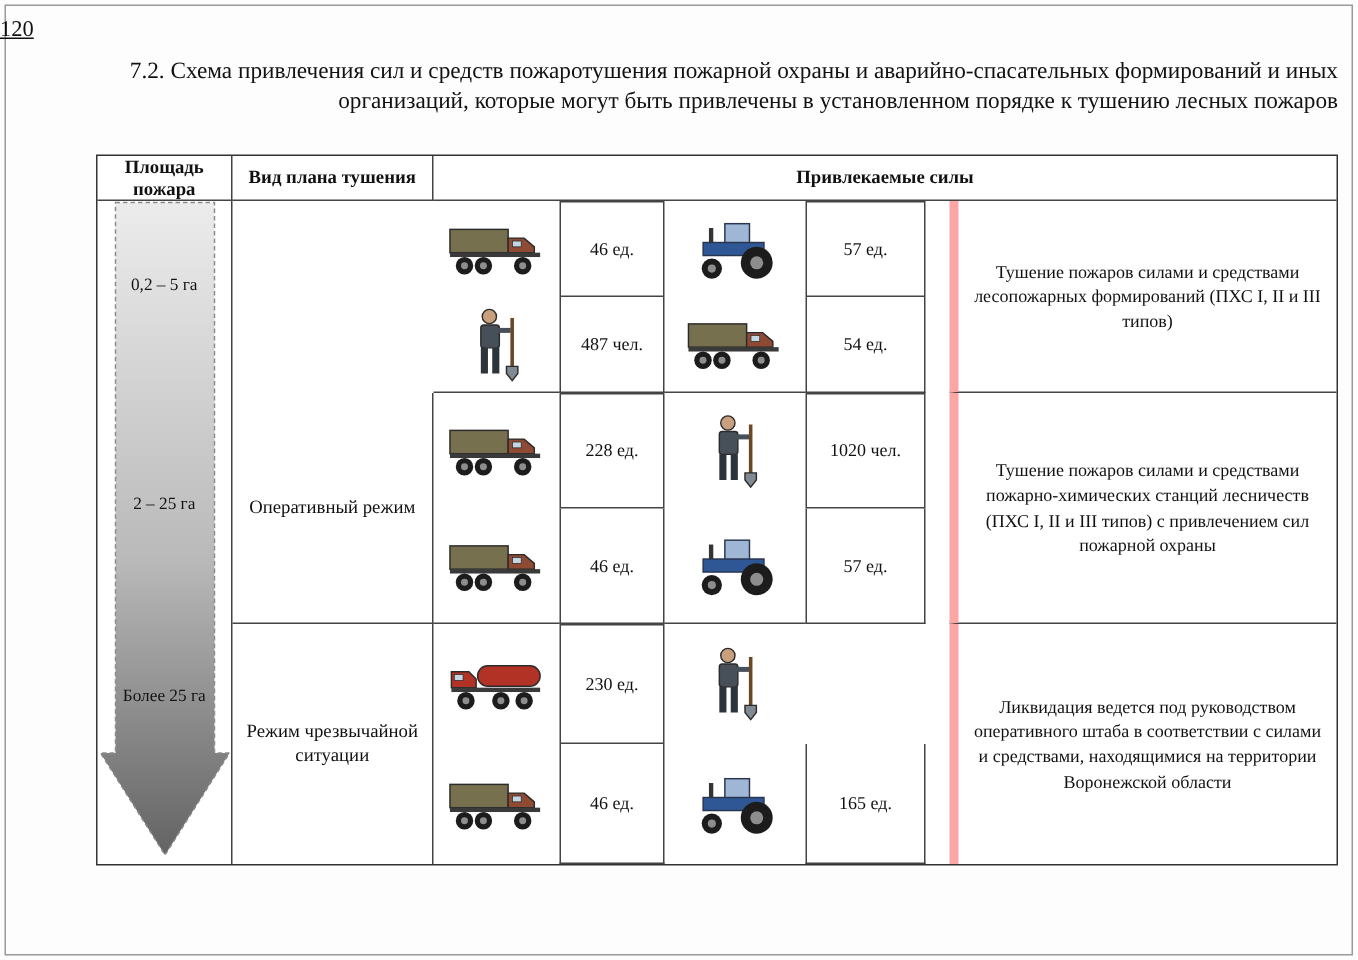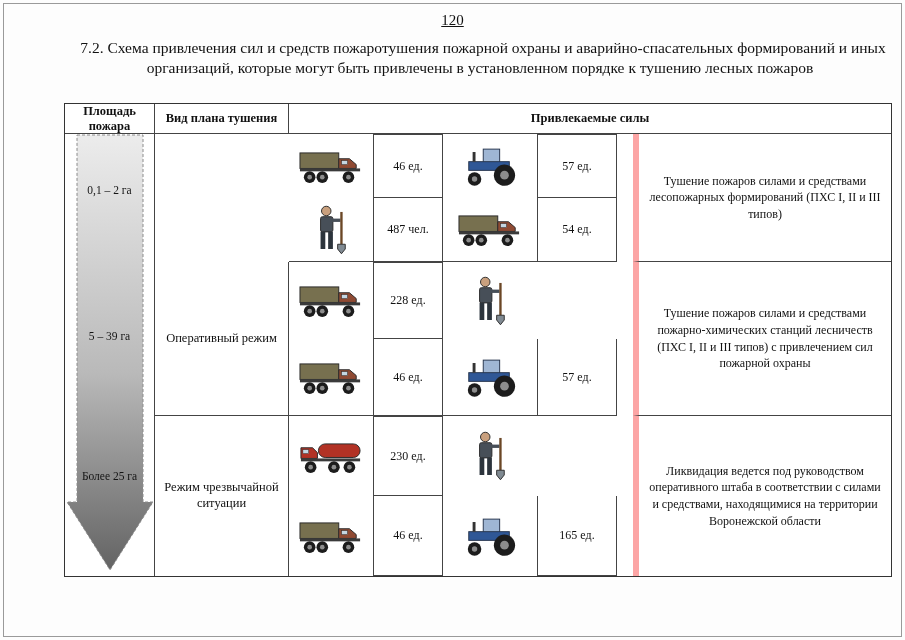--- a/index.html
+++ b/index.html
@@ -1,24 +1,24 @@
 <!DOCTYPE html>
 <html><head>
 <meta charset="utf-8">
 <style>
   html,body{margin:0;padding:0;}
   body{
     width:905px;height:640px;position:relative;background:#fdfdfd;
     font-family:"Liberation Serif", serif;color:#111;overflow:hidden;
   }
   .page-frame{position:absolute;inset:3px;border:1px solid #9a9a9a;pointer-events:none;}
-  .page-number{position:absolute;top:12px;left:0;width:100%;text-align:center;font-size:15px;text-decoration:underline;}
+  .page-number{position:absolute;top:12px;left:0;width:100%;font-size:15px;text-decoration:underline;}
   .doc-title{
     position:absolute;top:38px;left:68px;width:824px;
-    font-size:15.5px;line-height:1.3;text-align:center;text-indent:6px;
+    font-size:15.5px;line-height:1.3;text-align:right;text-indent:6px;
   }
   .tbl{
     position:absolute;left:64px;top:103px;width:826px;
     display:grid;
     grid-template-columns:90px 134px 84px 70px 94px 80px 1fr;
     grid-template-rows:30px 64px 64px 77px 77px 80px 80px;
     border:1px solid #333;font-size:12px;background:#fff;
   }
   .cell{display:flex;align-items:center;justify-content:center;text-align:center;}
   .hdr{font-weight:bold;font-size:12.5px;line-height:1.15;padding:1px 4px;}
@@ -29,21 +29,21 @@
   .num.low{border-top:none;}
   .plan{font-size:12.5px;line-height:1.25;padding:2px 6px;}
   .desc{font-size:12px;line-height:1.38;padding:4px 10px;}
   .area-cell{position:relative;overflow:hidden;}
   .arrow-svg{position:absolute;left:0;top:0;}
   .area-label{
     position:absolute;left:0;width:100%;text-align:center;
     font-size:11.5px;color:#141414;line-height:1.2;
   }
   .area-label span{display:inline-block;max-width:58px;}
-  .al-1{top:50px;} .al-2{top:196px;} .al-3{top:336px;}
+  .al-1{top:50px;} .al-2{top:196px;} .al-3{top:324px;}
   .icon-truck{width:64px;height:41px;}
   .icon-tractor{width:56px;height:45px;}
   .icon-person{width:38px;height:52px;}
   .defs-hidden{position:absolute;width:0;height:0;overflow:hidden;}
 </style>
 </head>
 <body>
 
 <svg class="defs-hidden" aria-hidden="true">
   <defs>
@@ -106,22 +106,22 @@
     <svg class="arrow-svg" width="90" height="442" viewBox="0 0 90 442">
       <defs>
         <linearGradient id="ag" x1="0" y1="0" x2="0" y2="1">
           <stop offset="0" stop-color="#ececec"></stop>
           <stop offset="0.55" stop-color="#b9b9b9"></stop>
           <stop offset="1" stop-color="#636363"></stop>
         </linearGradient>
       </defs>
       <path d="M12 1 H78 V368 H88 L45 436 L2 368 H12 Z" fill="url(#ag)" stroke="#8c8c8c" stroke-width="1" stroke-dasharray="3 2"></path>
     </svg>
-    <div class="area-label al-1"><span>0,1 – 2 га</span></div>
-    <div class="area-label al-2"><span>5 – 39 га</span></div>
+    <div class="area-label al-1"><span>0,2 – 5 га</span></div>
+    <div class="area-label al-2"><span>2 – 25 га</span></div>
     <div class="area-label al-3"><span>Более 25 га</span></div>
   </div>
 
   <div class="cell" style="grid-area:2/3">
     <svg class="icon-truck">
         <use href="#i-truck"></use>
       </svg>
   </div>
   <div class="cell num" style="grid-area:2/4">46 ед.</div>
   <div class="cell" style="grid-area:2/5">
@@ -149,20 +149,21 @@
     <svg class="icon-truck">
         <use href="#i-truck"></use>
       </svg>
   </div>
   <div class="cell num" style="grid-area:4/4">228 ед.</div>
   <div class="cell" style="grid-area:4/5">
     <svg class="icon-person">
         <use href="#i-person"></use>
       </svg>
   </div>
+  <div class="cell num" style="grid-area:4/6">1020 чел.</div>
   <div class="cell bb" style="grid-area:5/3">
     <svg class="icon-truck">
         <use href="#i-truck"></use>
       </svg>
   </div>
   <div class="cell num low" style="grid-area:5/4">46 ед.</div>
   <div class="cell bb" style="grid-area:5/5">
     <svg class="icon-tractor">
         <use href="#i-tractor"></use>
       </svg>

